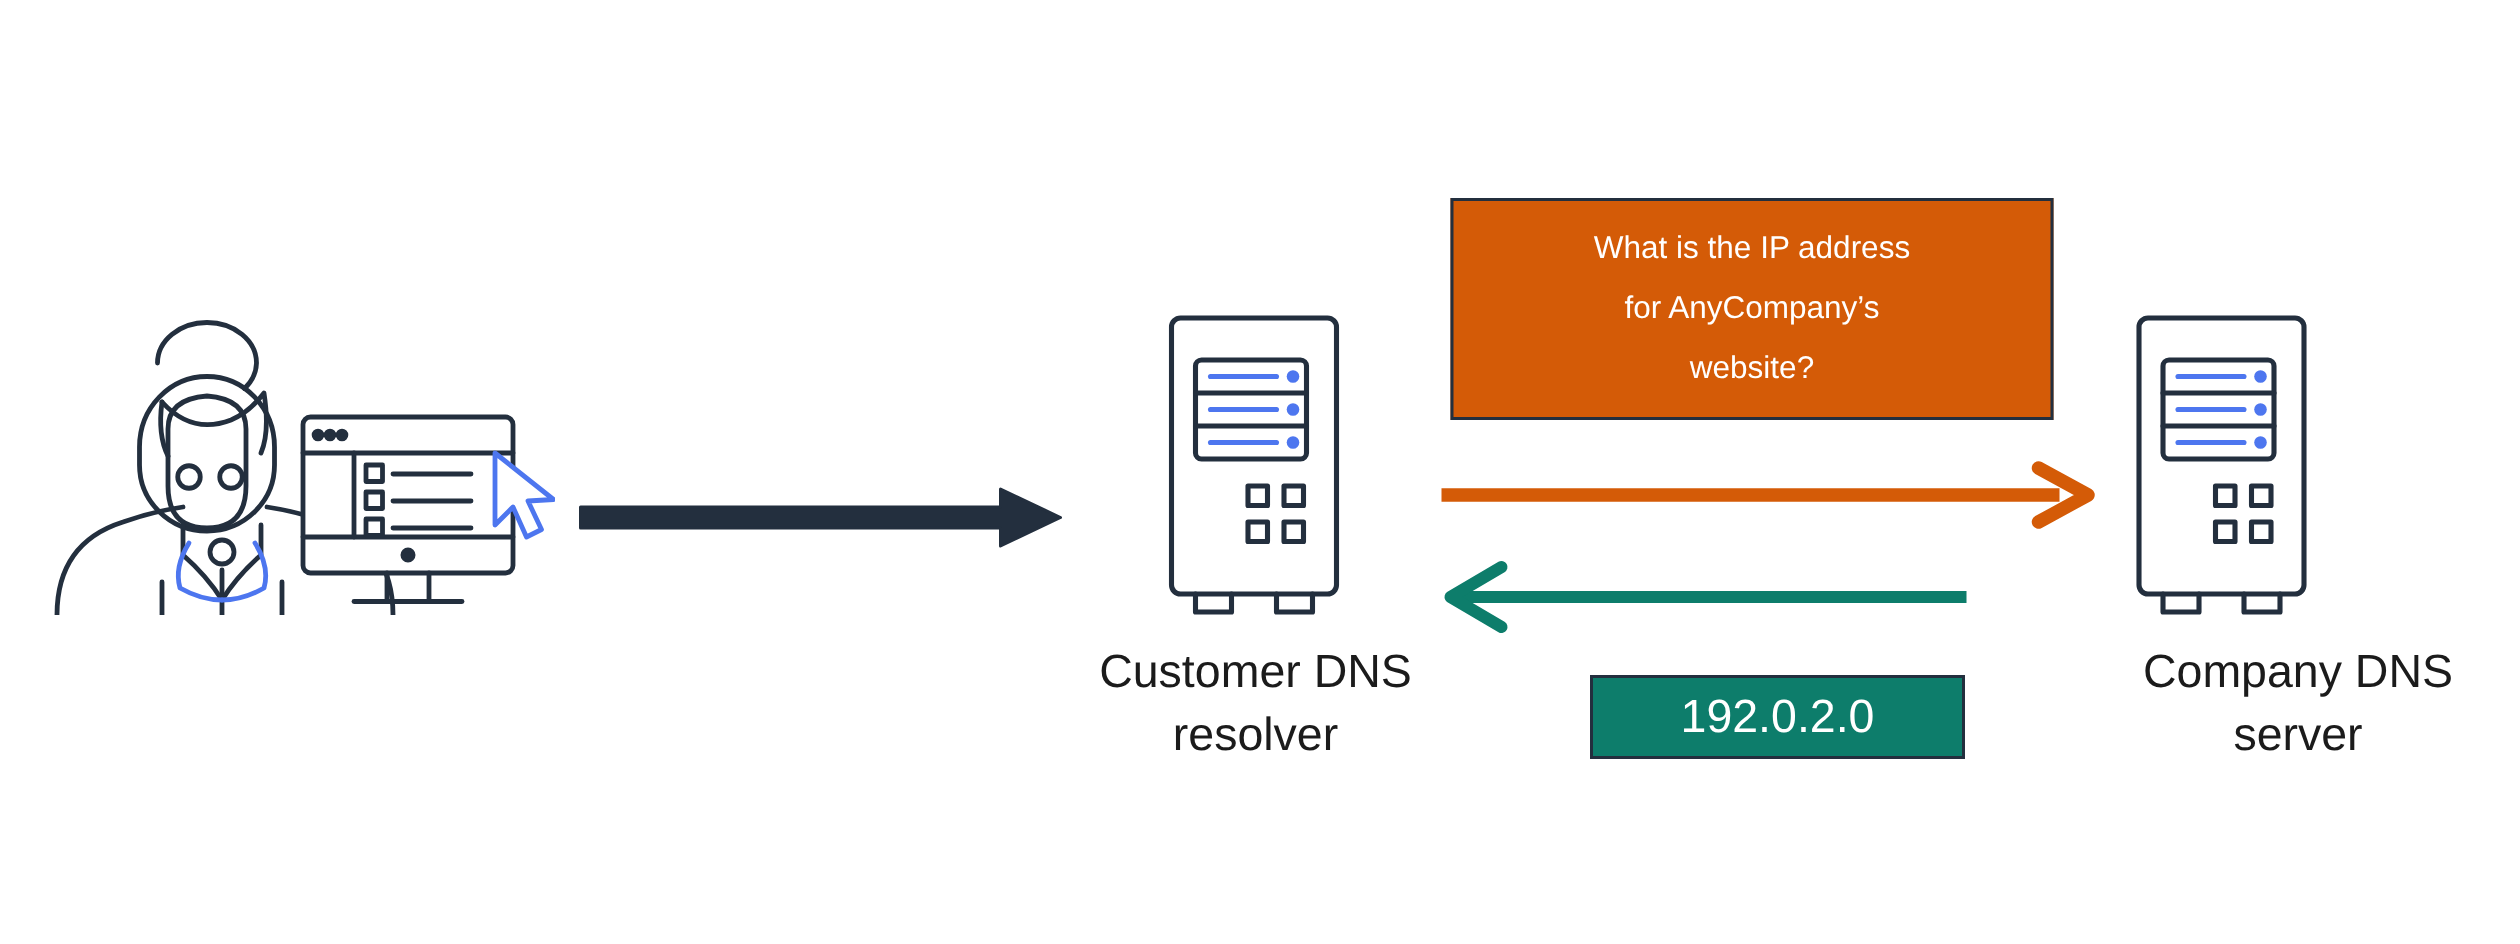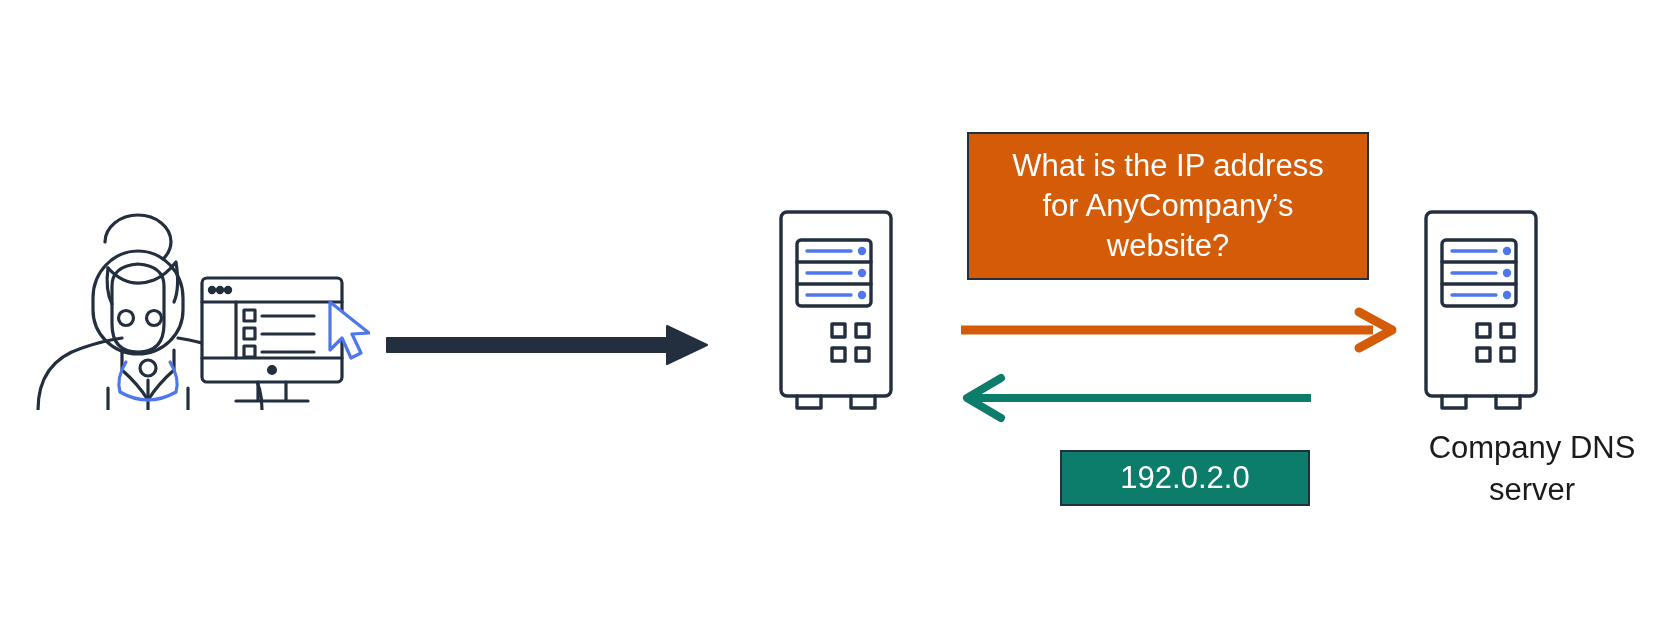--- a/index.html
+++ b/index.html
@@ -109,21 +109,21 @@
     color: #ffffff;
     font-family: "Liberation Sans", sans-serif;
   }
 
   #query-box {
     left: 967px;
     top: 132px;
     width: 402px;
     height: 148px;
     background: #d45b07;
-    font-size: 31px;
+    font-size: 21px;
     line-height: 40px;
     padding: 4px 10px;
     white-space: pre-line;
   }
 
   #response-box {
     left: 1060px;
     top: 450px;
     width: 250px;
     height: 56px;
@@ -231,20 +231,22 @@
         <path d="M32 87 l44 0"></path>
       </g>
       <g fill="#4d76ef">
         <circle cx="87" cy="43" r="4.2"></circle>
         <circle cx="87" cy="65" r="4.2"></circle>
         <circle cx="87" cy="87" r="4.2"></circle>
       </g>
     </svg>
   </div>
 
+  <div class="caption" id="caption-customer-resolver">Customer DNS
+resolver</div>
 
   <div class="msg-box" id="query-box">What is the IP address
 for AnyCompany’s
 website?</div>
 
   <div class="node" id="arrow-query">
     <svg width="450" height="60" viewBox="0 0 450 60" xmlns="http://www.w3.org/2000/svg">
       <path d="M6 30 L418 30" stroke="#d45b07" stroke-width="9" stroke-linecap="butt" fill="none"></path>
       <path d="M404 12 L437 30 L404 48" stroke="#d45b07" stroke-width="9" stroke-linecap="round" stroke-linejoin="round" fill="none"></path>
     </svg>

